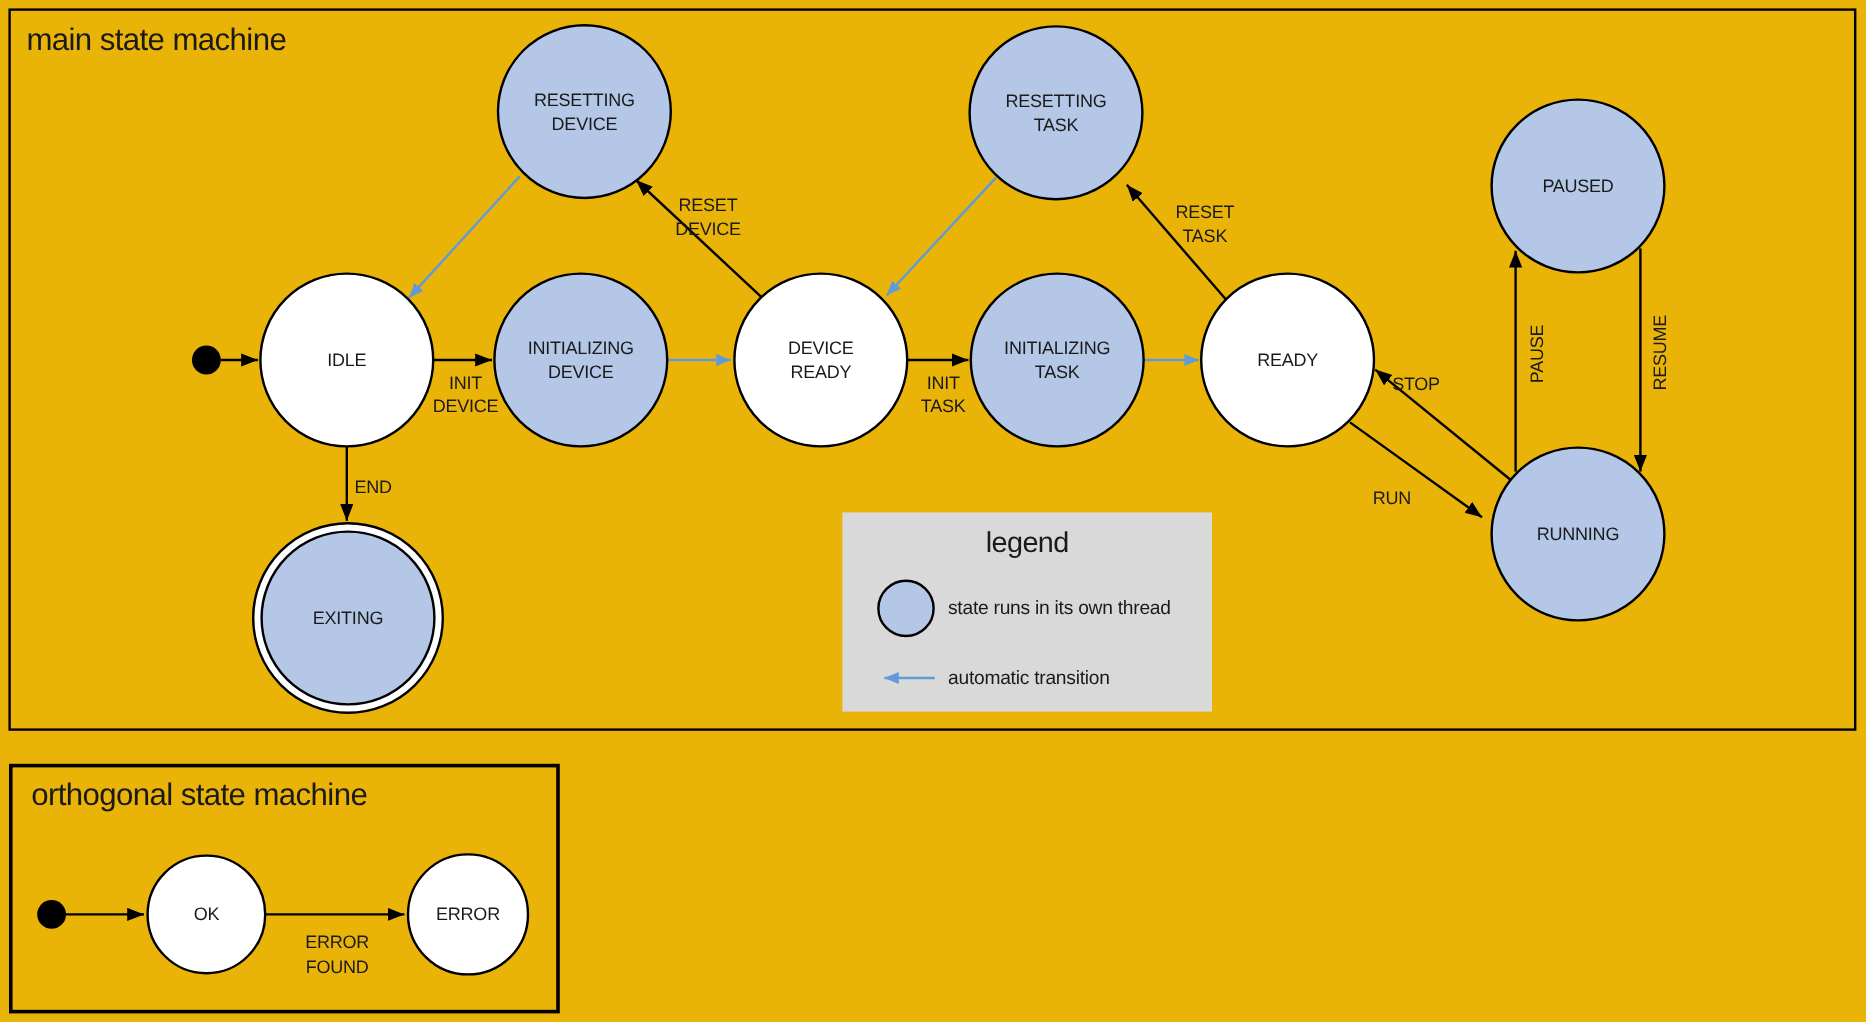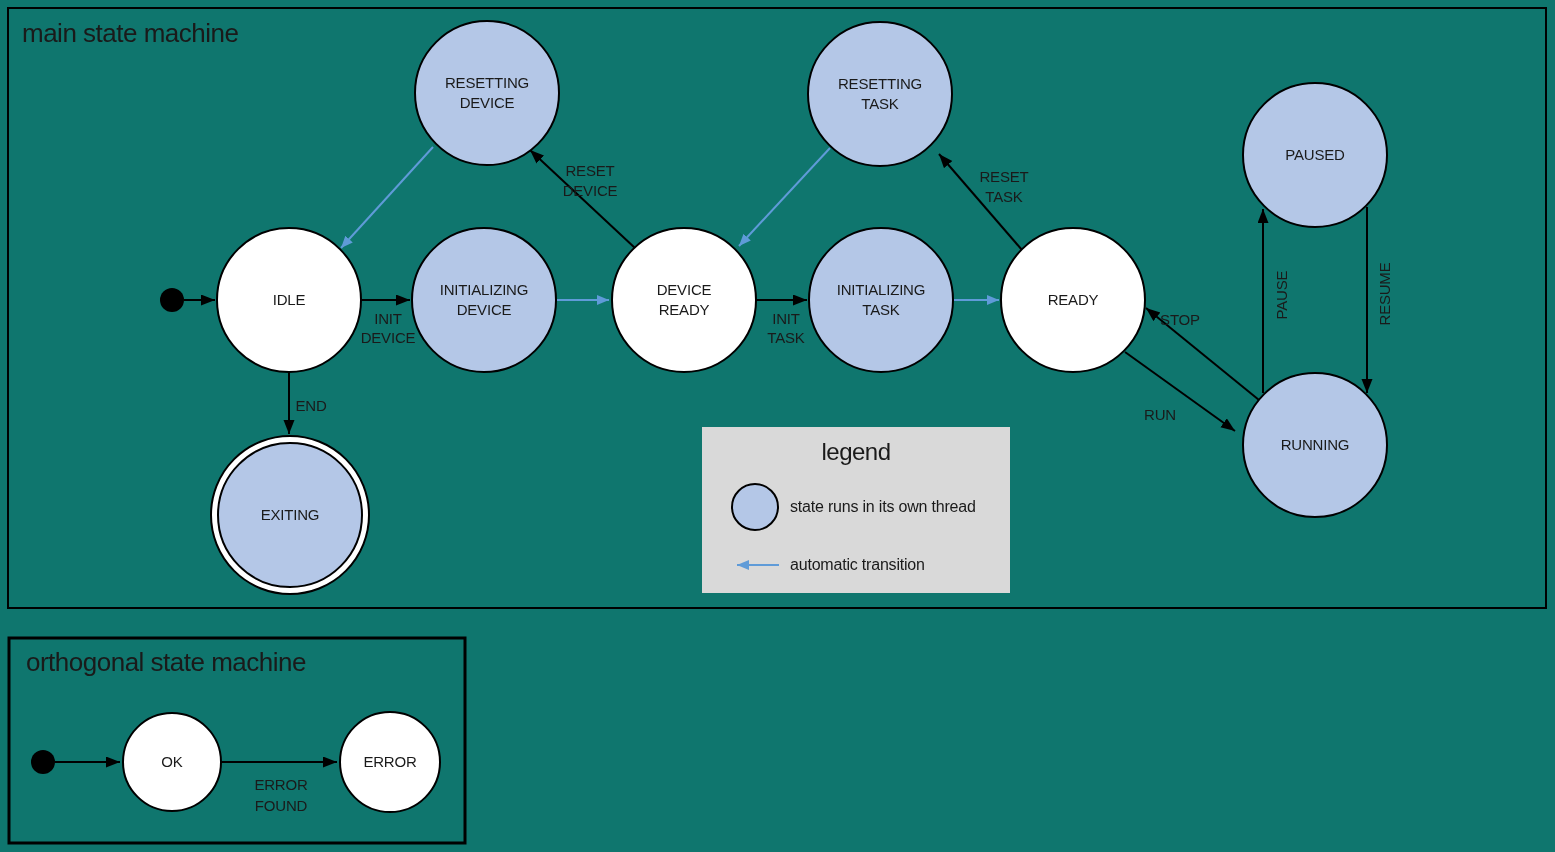--- a/index.html
+++ b/index.html
@@ -1,16 +1,16 @@
 <!DOCTYPE html>
 <html style="--state-thread-fill: #b4c7e7; --auto-transition-blue: #5f9bd8; --legend-bg: #d9d9d9; --text: #1a1a1a;"><head>
 <meta charset="utf-8">
 <style>
   html,body{margin:0;padding:0;background:#fff;}
-  .stage{position:relative;width:1555px;height:852px;background:#0f766e;overflow:hidden;}
+  .stage{position:relative;width:1555px;height:852px;background:#eab308;overflow:hidden;}
   svg text{font-family:"Liberation Sans",sans-serif;fill:var(--text,#1a1a1a);}
   .frame{fill:none;stroke:#000;stroke-width:2;}
   .frame.thick{stroke-width:3;}
   .frame-title{font-size:26px;letter-spacing:-0.5px;}
   .state{fill:#fff;stroke:#000;stroke-width:2;}
   .state.thread{fill:var(--state-thread-fill,#b4c7e7);}
   .final-ring{fill:#fff;stroke:#000;stroke-width:2;}
   .start-dot{fill:#000;stroke:none;}
   .edge{stroke:#000;stroke-width:2;fill:none;}
   .edge-auto{stroke:var(--auto-transition-blue,#5f9bd8);stroke-width:2;fill:none;}

